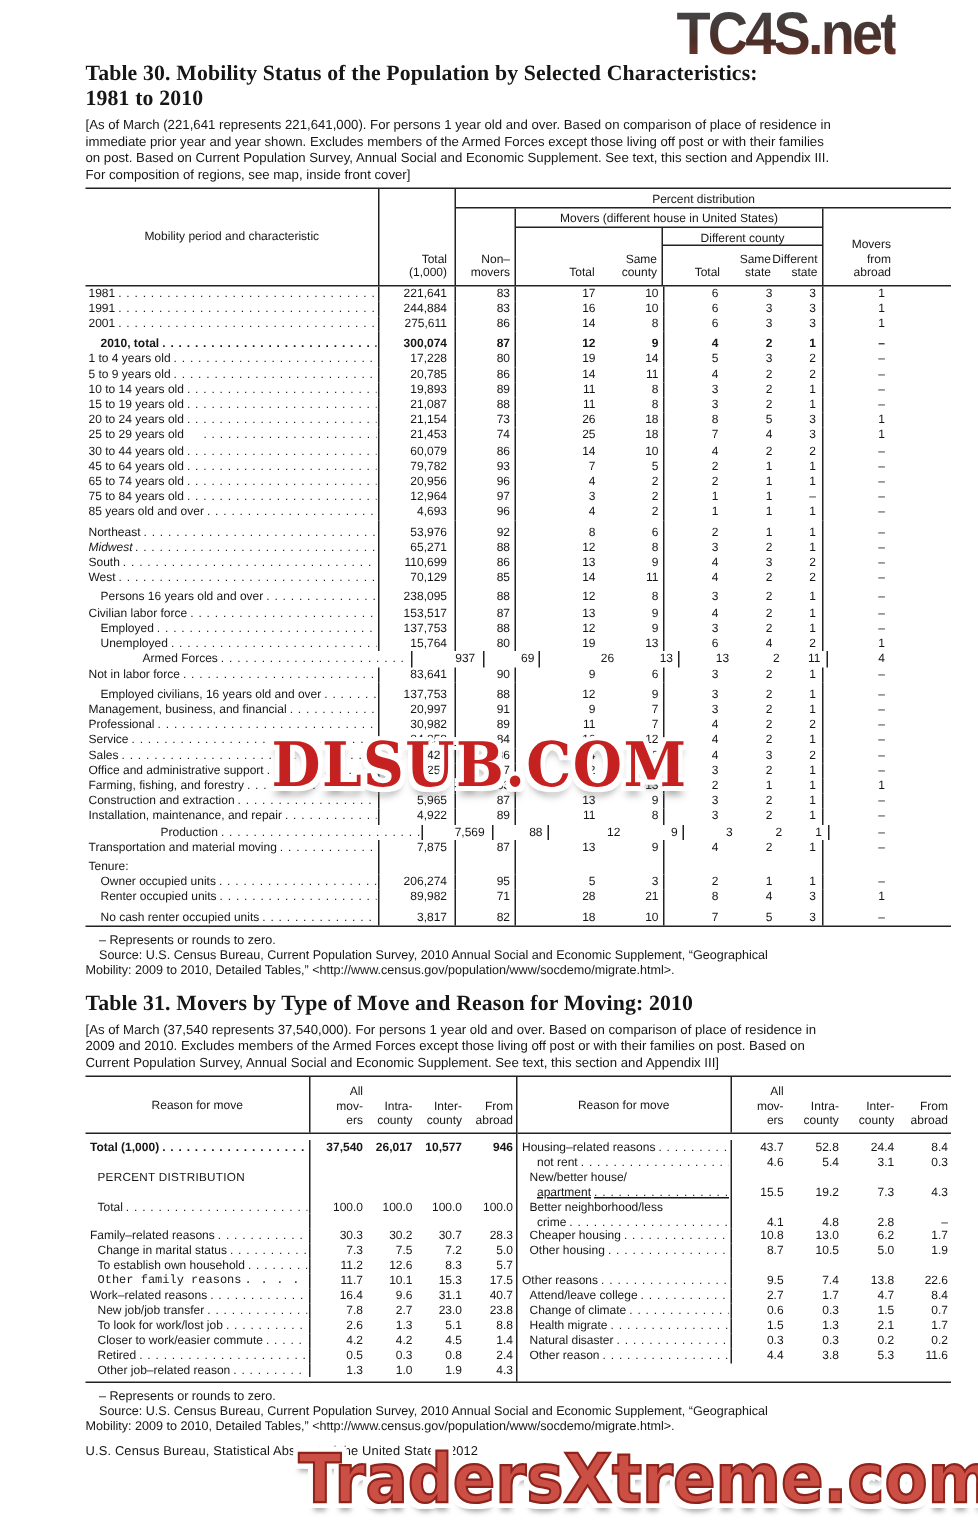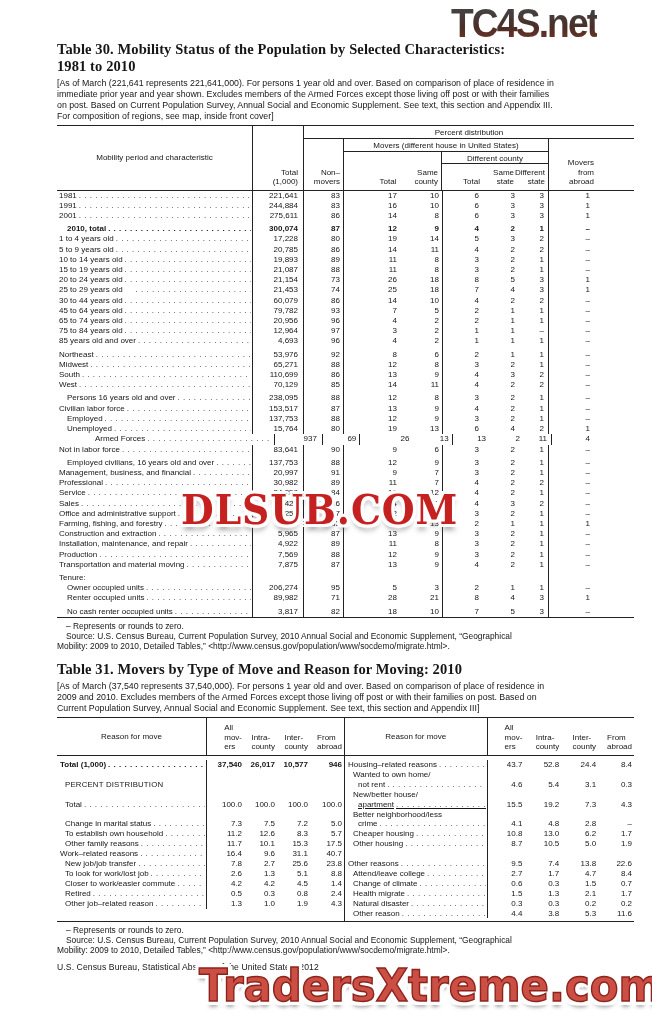--- a/index.html
+++ b/index.html
@@ -61,21 +61,21 @@
   
   .t31{margin-top:3px;border-top:1.2px solid #222;border-bottom:1.2px solid #222;display:flex;font-size:8px}
   .t31 div{box-sizing:border-box}
   .t31-half{display:flex;flex-direction:column}
   .t31-left{width:288px;border-right:1.1px solid #222}
   .t31-right{width:289px}
   .t31h{display:flex;height:38px;border-bottom:1.1px solid #222;line-height:9.5px}
   .t31h .hstub{display:flex;align-items:center;justify-content:center;text-align:center;border-right:1.1px solid #222}
   .t31-left .hstub{width:150px}
   .t31-right .hstub{width:143px}
-  .t31h .hc{display:flex;align-items:flex-end;justify-content:flex-end;text-align:left;
+  .t31h .hc{display:flex;align-items:flex-end;justify-content:flex-end;text-align:right;
             white-space:pre-line;padding:0 2px 3px 0}
   .lv0{width:37px}.lv1{width:33px}.lv2{width:33px}.lv3{width:34px}
   .rv0{width:37px}.rv1{width:37px}.rv2{width:37px}.rv3{width:36px}
   .t31-row{display:flex;line-height:9.9px;min-height:9.9px}
   .t31-row.bold{font-weight:700}
   .t31-row .stub{border-right:1.1px solid #222;display:flex;overflow:hidden;white-space:nowrap}
   .t31-left .t31-row .stub{width:150px}
   .t31-right .t31-row .stub{width:143px}
   .t31-row .v{text-align:right;padding-right:2px;white-space:nowrap}
   .t31-row.caps .lab{font-size:7.8px;letter-spacing:.2px}
@@ -370,21 +370,21 @@
           <div class="c v v0">53,976</div>
           <div class="c v v1">92</div>
           <div class="c v v2">8</div>
           <div class="c v v3">6</div>
           <div class="c v v4">2</div>
           <div class="c v v5">1</div>
           <div class="c v v6">1</div>
           <div class="c v v7">–</div>
         </div>
         <div class="t30-row">
-          <div class="c stub" style="padding-left: 2px;">
+          <div class="c stub" style="padding-left: 2px; font-style: italic;">
             <div class="lab">Midwest</div>
             <div class="dots"></div>
           </div>
           <div class="c v v0">65,271</div>
           <div class="c v v1">88</div>
           <div class="c v v2">12</div>
           <div class="c v v3">8</div>
           <div class="c v v4">3</div>
           <div class="c v v5">2</div>
           <div class="c v v6">1</div>
@@ -622,21 +622,21 @@
           <div class="c v v0">4,922</div>
           <div class="c v v1">89</div>
           <div class="c v v2">11</div>
           <div class="c v v3">8</div>
           <div class="c v v4">3</div>
           <div class="c v v5">2</div>
           <div class="c v v6">1</div>
           <div class="c v v7">–</div>
         </div>
         <div class="t30-row">
-          <div class="c stub" style="padding-left: 2px;">
+          <div class="c stub" style="padding-left: 2px; margin-left: 48px;">
             <div class="lab">Production</div>
             <div class="dots"></div>
           </div>
           <div class="c v v0">7,569</div>
           <div class="c v v1">88</div>
           <div class="c v v2">12</div>
           <div class="c v v3">9</div>
           <div class="c v v4">3</div>
           <div class="c v v5">2</div>
           <div class="c v v6">1</div>
@@ -788,41 +788,51 @@
           <div class="t31-row">
             <div class="stub" style="padding-left: 3px;">
               <div class="lab"></div>
             </div>
             <div class="v lv0"></div>
             <div class="v lv1"></div>
             <div class="v lv2"></div>
             <div class="v lv3"></div>
           </div>
           <div class="t31-row">
+            <div class="stub" style="padding-left: 3px;">
+              <div class="lab">Family–related reasons</div>
+              <div class="dots"></div>
+            </div>
+            <div class="v lv0">30.3</div>
+            <div class="v lv1">30.2</div>
+            <div class="v lv2">30.7</div>
+            <div class="v lv3">28.3</div>
+          </div>
+          <div class="t31-row">
             <div class="stub" style="padding-left: 8px;">
               <div class="lab">Change in marital status</div>
               <div class="dots"></div>
             </div>
             <div class="v lv0">7.3</div>
             <div class="v lv1">7.5</div>
             <div class="v lv2">7.2</div>
             <div class="v lv3">5.0</div>
           </div>
           <div class="t31-row">
             <div class="stub" style="padding-left: 8px;">
               <div class="lab">To establish own household</div>
               <div class="dots"></div>
             </div>
             <div class="v lv0">11.2</div>
             <div class="v lv1">12.6</div>
             <div class="v lv2">8.3</div>
             <div class="v lv3">5.7</div>
           </div>
           <div class="t31-row">
-            <div class="stub" style="padding-left: 8px;">
+            <div class="stub" style="padding-left: 8px; font-family: Liberation Mono, monospace;">
               <div class="lab">Other family reasons</div>
               <div class="dots"></div>
             </div>
             <div class="v lv0">11.7</div>
             <div class="v lv1">10.1</div>
             <div class="v lv2">15.3</div>
             <div class="v lv3">17.5</div>
           </div>
           <div class="t31-row">
             <div class="stub" style="padding-left: 3px; text-align: center;">
@@ -834,21 +844,21 @@
             <div class="v lv2">31.1</div>
             <div class="v lv3">40.7</div>
           </div>
           <div class="t31-row">
             <div class="stub" style="padding-left: 8px;">
               <div class="lab">New job/job transfer</div>
               <div class="dots"></div>
             </div>
             <div class="v lv0">7.8</div>
             <div class="v lv1">2.7</div>
-            <div class="v lv2">25.6</div>
+            <div class="v lv2">23.0</div>
             <div class="v lv3">23.8</div>
           </div>
           <div class="t31-row">
             <div class="stub" style="padding-left: 8px;">
               <div class="lab">To look for work/lost job</div>
               <div class="dots"></div>
             </div>
             <div class="v lv0">2.6</div>
             <div class="v lv1">1.3</div>
             <div class="v lv2">5.1</div>
@@ -904,29 +914,20 @@
             <div class="stub" style="padding-left: 3px;">
               <div class="lab">Housing–related reasons</div>
               <div class="dots"></div>
             </div>
             <div class="v rv0">43.7</div>
             <div class="v rv1">52.8</div>
             <div class="v rv2">24.4</div>
             <div class="v rv3">8.4</div>
           </div>
           <div class="t31-row">
-            <div class="stub" style="padding-left: 8px;">
-              <div class="lab">Wanted to own home/</div>
-            </div>
-            <div class="v rv0"></div>
-            <div class="v rv1"></div>
-            <div class="v rv2"></div>
-            <div class="v rv3"></div>
-          </div>
-          <div class="t31-row">
             <div class="stub" style="padding-left: 13px;">
               <div class="lab">not rent</div>
               <div class="dots"></div>
             </div>
             <div class="v rv0">4.6</div>
             <div class="v rv1">5.4</div>
             <div class="v rv2">3.1</div>
             <div class="v rv3">0.3</div>
           </div>
           <div class="t31-row">

